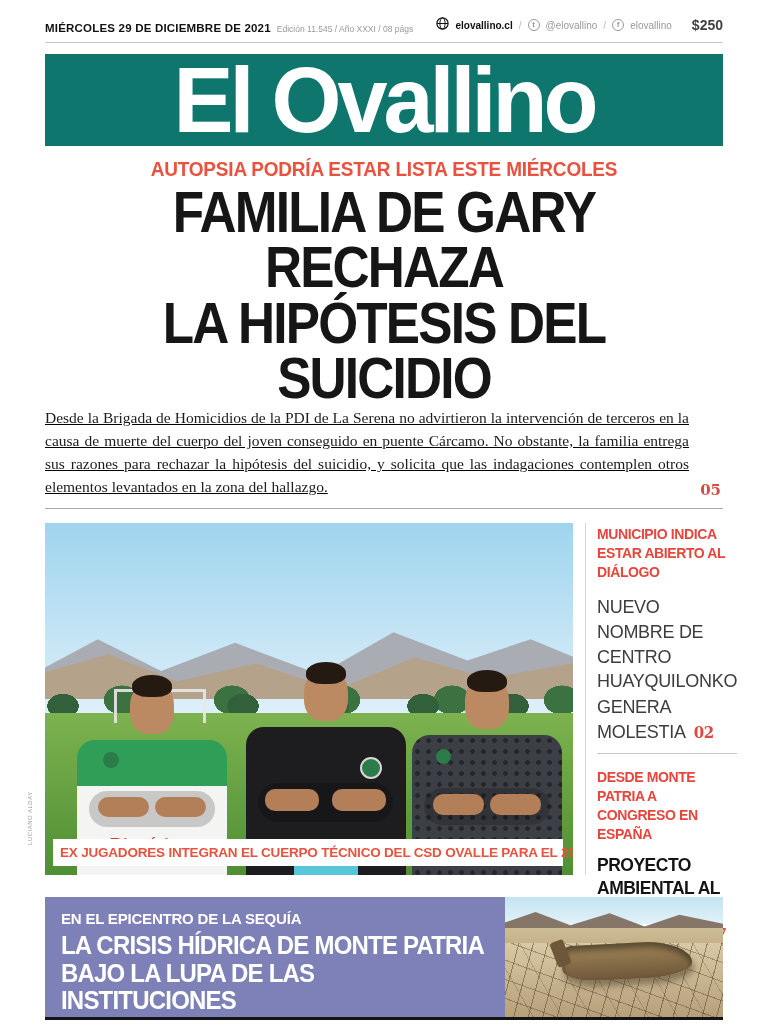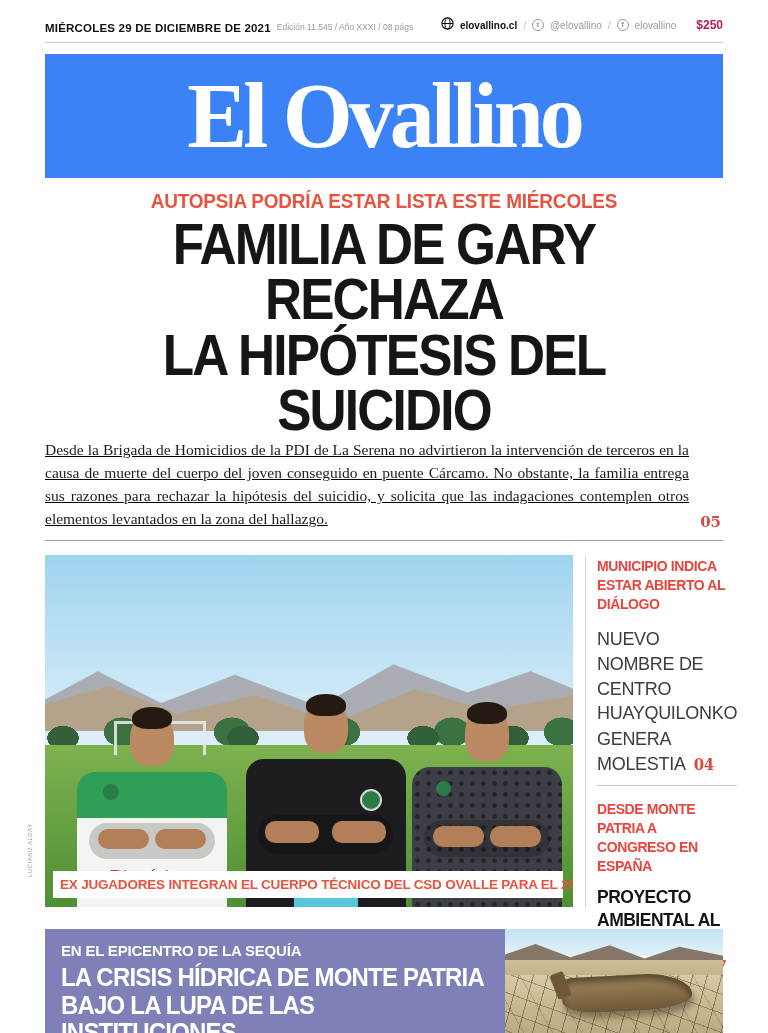--- a/index.html
+++ b/index.html
@@ -3,37 +3,37 @@
 <meta charset="utf-8">
 <style>
   * { margin:0; padding:0; box-sizing:border-box; }
   html,body { width:768px; height:1033px; background:#ffffff; overflow:hidden;
               font-family:"Liberation Sans", sans-serif; }
   .page { position:relative; width:678px; margin:0 45px; }
 
   
   .topbar { display:flex; justify-content:space-between; align-items:flex-end;
             padding-top:16px; padding-bottom:8px; }
-  .tb-left { display:flex; align-items:flex-start; gap:6px; }
+  .tb-left { display:flex; align-items:flex-end; gap:6px; }
   .tb-date { font-size:11.5px; font-weight:bold; letter-spacing:.2px; color:#111; }
   .tb-edition { font-size:8.5px; color:#9a9a9a; }
   .tb-right { display:flex; align-items:center; gap:6px; }
   .tb-site { font-size:10px; font-weight:bold; color:#111; }
   .tb-soc { font-size:10px; color:#9a9a9a; }
   .tb-sep { color:#bbb; font-size:10px; }
-  .tb-price { font-size:12px; font-weight:bold; color:#be185d; margin-left:14px; }
+  .tb-price { font-size:14px; font-weight:bold; color:#404040; margin-left:14px; }
   .icn { display:inline-block; vertical-align:middle; }
   .circ { width:12px; height:12px; border:1px solid #9a9a9a; border-radius:50%;
           font-size:8px; line-height:10px; text-align:center; color:#9a9a9a;
           font-weight:bold; display:inline-block; }
   .hr1 { border:none; border-top:1px solid #c9c9c9; }
 
   
-  .masthead { margin-top:11px; height:124px; background:#3b82f6;
-              display:flex; align-items:center; justify-content:center;font-family:Liberation Serif, serif; }
+  .masthead { margin-top:11px; height:92px; background:#0f766e;
+              display:flex; align-items:center; justify-content:center; }
   .masthead span { color:#fff; font-weight:bold; font-size:90px; letter-spacing:-4px;
                    transform:scaleY(1.04); line-height:1; }
 
   
   .kicker-main { text-align:center; margin-top:13px; color:#e8523f;
                  font-weight:bold; font-size:19px; letter-spacing:-.2px;
                  transform:scaleY(1.05); }
   .headline { text-align:center; margin-top:4px; color:#161616; font-weight:bold;
               line-height:.97; }
   .headline span { display:block; font-size:57px; letter-spacing:-2px;
@@ -233,21 +233,21 @@
       </div>
 
       <div class="caption">
         <span class="caption-text">EX JUGADORES INTEGRAN EL CUERPO TÉCNICO DEL CSD OVALLE PARA EL 2022</span>
       </div>
     </div>
 
     <div class="sidebar">
       <div>
         <div class="sb-kicker">MUNICIPIO INDICA ESTAR ABIERTO AL DIÁLOGO</div>
-        <div class="sb-title1"><span>NUEVO NOMBRE DE CENTRO HUAYQUILONKO GENERA MOLESTIA</span><span class="sb-page">04</span></div>
+        <div class="sb-title1"><span>NUEVO NOMBRE DE CENTRO HUAYQUILONKO GENERA MOLESTIA</span><span class="sb-page">02</span></div>
       </div>
       <hr class="sb-div">
       <div>
         <div class="sb-kicker">DESDE MONTE PATRIA A CONGRESO EN ESPAÑA</div>
         <div class="sb-title2"><span>PROYECTO AMBIENTAL AL MUNDIAL DE EDUCACIÓN</span><span class="sb-page">07</span></div>
       </div>
     </div>
   </div>
 
   <div class="bottom-row">

